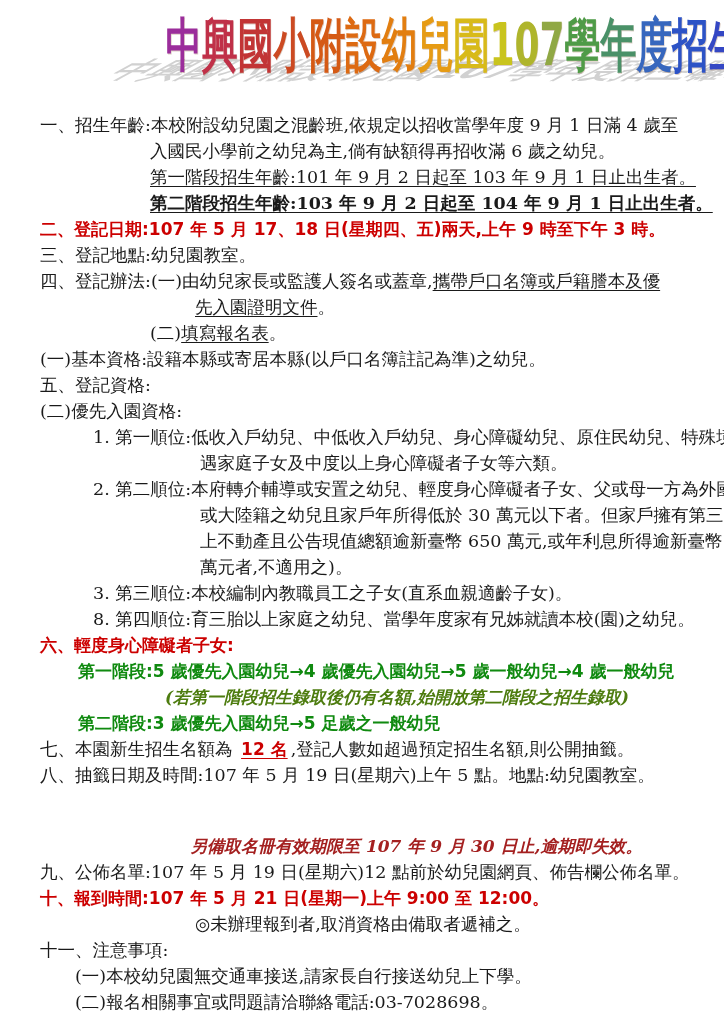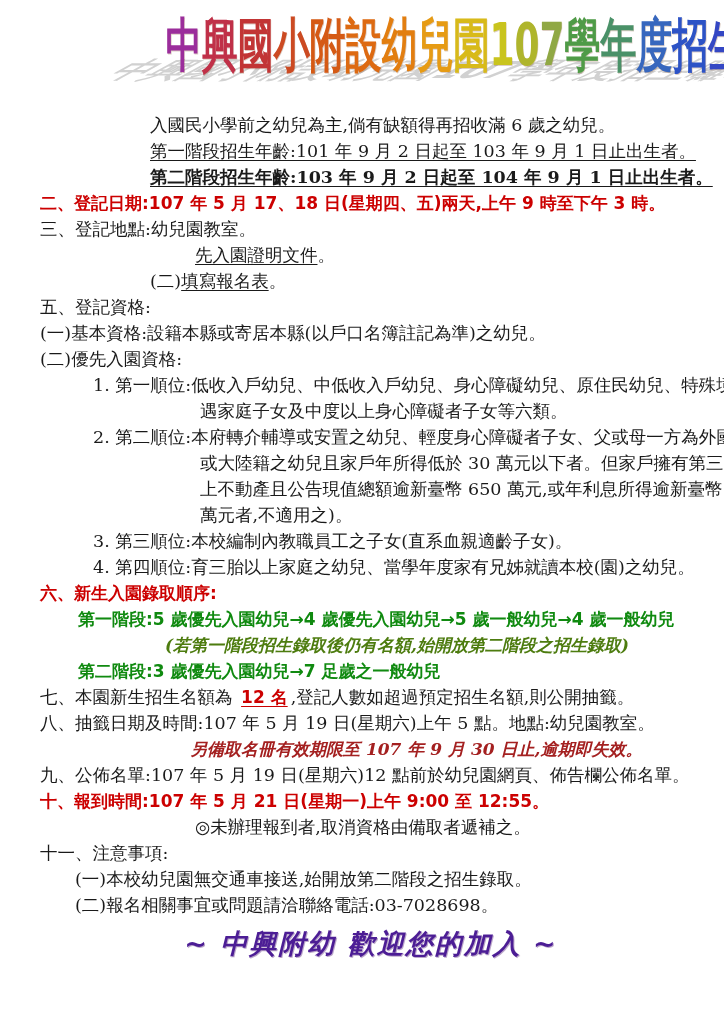--- a/index.html
+++ b/index.html
@@ -47,47 +47,49 @@
 </head>
 <body>
 
 <div class="page">
   <div class="title-wrap">
     <div id="title-shadow" class="title-row" aria-hidden="true"><span style="color: rgb(201, 201, 201);">中</span><span style="color: rgb(201, 201, 201);">興</span><span style="color: rgb(201, 201, 201);">國</span><span style="color: rgb(201, 201, 201);">小</span><span style="color: rgb(201, 201, 201);">附</span><span style="color: rgb(201, 201, 201);">設</span><span style="color: rgb(201, 201, 201);">幼</span><span style="color: rgb(201, 201, 201);">兒</span><span style="color: rgb(201, 201, 201);">園</span><span style="color: rgb(201, 201, 201);">1</span><span style="color: rgb(201, 201, 201);">0</span><span style="color: rgb(201, 201, 201);">7</span><span style="color: rgb(201, 201, 201);">學</span><span style="color: rgb(201, 201, 201);">年</span><span style="color: rgb(201, 201, 201);">度</span><span style="color: rgb(201, 201, 201);">招</span><span style="color: rgb(201, 201, 201);">生</span><span style="color: rgb(201, 201, 201);">囉</span><span style="color: rgb(201, 201, 201);">!</span></div>
     <div id="title-main" class="title-row"><span style="color: rgb(155, 45, 155);">中</span><span style="color: rgb(192, 48, 72);">興</span><span style="color: rgb(194, 53, 53);">國</span><span style="color: rgb(204, 74, 34);">小</span><span style="color: rgb(213, 90, 21);">附</span><span style="color: rgb(221, 106, 18);">設</span><span style="color: rgb(226, 126, 16);">幼</span><span style="color: rgb(230, 155, 20);">兒</span><span style="color: rgb(216, 186, 26);">園</span><span style="color: rgb(201, 196, 30);">1</span><span style="color: rgb(175, 181, 44);">0</span><span style="color: rgb(144, 168, 68);">7</span><span style="color: rgb(79, 155, 71);">學</span><span style="color: rgb(74, 145, 104);">年</span><span style="color: rgb(55, 103, 190);">度</span><span style="color: rgb(45, 83, 198);">招</span><span style="color: rgb(52, 71, 196);">生</span></div>
   </div>
 
   <div id="doc-body" class="doc-body">
+      <div class="line" style="padding-left: 0px;"><span class="sg-n">一、招生年齡:本校附設幼兒園之混齡班,依規定以招收當學年度 9 月 1 日滿 4 歲至</span></div>
       <div class="line" style="padding-left: 110px;"><span class="sg-n">入國民小學前之幼兒為主,倘有缺額得再招收滿 6 歲之幼兒。</span></div>
       <div class="line" style="padding-left: 110px;"><span class="sg-u">第一階段招生年齡:101 年 9 月 2 日起至 103 年 9 月 1 日止出生者。</span></div>
       <div class="line" style="padding-left: 110px; font-weight: bold;"><span class="sg-u">第二階段招生年齡:103 年 9 月 2 日起至 104 年 9 月 1 日止出生者。</span></div>
       <div class="line" style="padding-left: 0px;"><span class="sg-red" style="color: rgb(204, 0, 0);">二、登記日期:107 年 5 月 17、18 日(星期四、五)兩天,上午 9 時至下午 3 時。</span></div>
       <div class="line" style="padding-left: 0px;"><span class="sg-n">三、登記地點:幼兒園教室。</span></div>
+      <div class="line" style="padding-left: 0px;"><span class="sg-n">四、登記辦法:(一)由幼兒家長或監護人簽名或蓋章,</span><span class="sg-u">攜帶戶口名簿或戶籍謄本及優</span></div>
       <div class="line" style="padding-left: 155px;"><span class="sg-u">先入園證明文件</span><span class="sg-n">。</span></div>
       <div class="line" style="padding-left: 110px;"><span class="sg-n">(二)</span><span class="sg-u">填寫報名表</span><span class="sg-n">。</span></div>
+      <div class="line" style="padding-left: 0px;"><span class="sg-n">(一)基本資格:設籍本縣或寄居本縣(以戶口名簿註記為準)之幼兒。</span></div>
       <div class="line" style="padding-left: 0px;"><span class="sg-n">五、登記資格:</span></div>
-      <div class="line" style="padding-left: 0px;"><span class="sg-n">(一)基本資格:設籍本縣或寄居本縣(以戶口名簿註記為準)之幼兒。</span></div>
       <div class="line" style="padding-left: 0px;"><span class="sg-n">(二)優先入園資格:</span></div>
       <div class="line" style="padding-left: 53px;"><span class="sg-n">1. 第一順位:低收入戶幼兒、中低收入戶幼兒、身心障礙幼兒、原住民幼兒、特殊境</span></div>
       <div class="line" style="padding-left: 160px;"><span class="sg-n">遇家庭子女及中度以上身心障礙者子女等六類。</span></div>
       <div class="line" style="padding-left: 53px;"><span class="sg-n">2. 第二順位:本府轉介輔導或安置之幼兒、輕度身心障礙者子女、父或母一方為外國</span></div>
       <div class="line" style="padding-left: 160px;"><span class="sg-n">或大陸籍之幼兒且家戶年所得低於 30 萬元以下者。但家戶擁有第三筆以</span></div>
       <div class="line" style="padding-left: 160px;"><span class="sg-n">上不動產且公告現值總額逾新臺幣 650 萬元,或年利息所得逾新臺幣 10</span></div>
       <div class="line" style="padding-left: 160px;"><span class="sg-n">萬元者,不適用之)。</span></div>
       <div class="line" style="padding-left: 53px;"><span class="sg-n">3. 第三順位:本校編制內教職員工之子女(直系血親適齡子女)。</span></div>
-      <div class="line" style="padding-left: 53px;"><span class="sg-n">4. 第四順位:育三胎以上家庭之幼兒、當學年度家有兄姊就讀本校(園)之幼兒。</span></div>
-      <div class="line" style="padding-left: 0px;"><span class="sg-red" style="color: rgb(204, 0, 0);">六、新生入園錄取順序:</span></div>
+      <div class="line" style="padding-left: 53px;"><span class="sg-n">8. 第四順位:育三胎以上家庭之幼兒、當學年度家有兄姊就讀本校(園)之幼兒。</span></div>
+      <div class="line" style="padding-left: 0px;"><span class="sg-red" style="color: rgb(204, 0, 0);">六、輕度身心障礙者子女:</span></div>
       <div class="line" style="padding-left: 38px;"><span class="sg-green" style="color: rgb(16, 138, 16);">第一階段:5 歲優先入園幼兒→4 歲優先入園幼兒→5 歲一般幼兒→4 歲一般幼兒</span></div>
       <div class="line" style="padding-left: 125px;"><span class="sg-redi" style="color: #4d7c0f;">(若第一階段招生錄取後仍有名額,始開放第二階段之招生錄取)</span></div>
-      <div class="line" style="padding-left: 38px;"><span class="sg-green" style="color: rgb(16, 138, 16);">第二階段:3 歲優先入園幼兒→7 足歲之一般幼兒</span></div>
+      <div class="line" style="padding-left: 38px;"><span class="sg-green" style="color: rgb(16, 138, 16);">第二階段:3 歲優先入園幼兒→5 足歲之一般幼兒</span></div>
       <div class="line" style="padding-left: 0px;"><span class="sg-n">七、本園新生招生名額為 </span><span class="sg-redu" style="color: rgb(204, 0, 0);">12 名</span><span class="sg-n">,登記人數如超過預定招生名額,則公開抽籤。</span></div>
       <div class="line" style="padding-left: 0px;"><span class="sg-n">八、抽籤日期及時間:107 年 5 月 19 日(星期六)上午 5 點。地點:幼兒園教室。</span></div>
-      <div class="line" style="padding-left: 150px;"><span class="sg-redi" style="color: rgb(164, 32, 32);">另備取名冊有效期限至 107 年 9 月 30 日止,逾期即失效。</span></div>
+      <div class="line" style="padding-left: 150px; margin-top: 45px;"><span class="sg-redi" style="color: rgb(164, 32, 32);">另備取名冊有效期限至 107 年 9 月 30 日止,逾期即失效。</span></div>
       <div class="line" style="padding-left: 0px;"><span class="sg-n">九、公佈名單:107 年 5 月 19 日(星期六)12 點前於幼兒園網頁、佈告欄公佈名單。</span></div>
-      <div class="line" style="padding-left: 0px;"><span class="sg-red" style="color: rgb(204, 0, 0);">十、報到時間:107 年 5 月 21 日(星期一)上午 9:00 至 12:55。</span></div>
+      <div class="line" style="padding-left: 0px;"><span class="sg-red" style="color: rgb(204, 0, 0);">十、報到時間:107 年 5 月 21 日(星期一)上午 9:00 至 12:00。</span></div>
       <div class="line" style="padding-left: 155px;"><span class="sg-n">◎未辦理報到者,取消資格由備取者遞補之。</span></div>
       <div class="line" style="padding-left: 0px;"><span class="sg-n">十一、注意事項:</span></div>
-      <div class="line" style="padding-left: 35px;"><span class="sg-n">(一)本校幼兒園無交通車接送,始開放第二階段之招生錄取。</span></div>
+      <div class="line" style="padding-left: 35px;"><span class="sg-n">(一)本校幼兒園無交通車接送,請家長自行接送幼兒上下學。</span></div>
       <div class="line" style="padding-left: 35px;"><span class="sg-n">(二)報名相關事宜或問題請洽聯絡電話:03-7028698。</span></div>
     </div>
 
   <div class="footer" style="color: #4c1d95;">~ 中興附幼 歡迎您的加入 ~</div>
 </div>
 
 </body></html>

